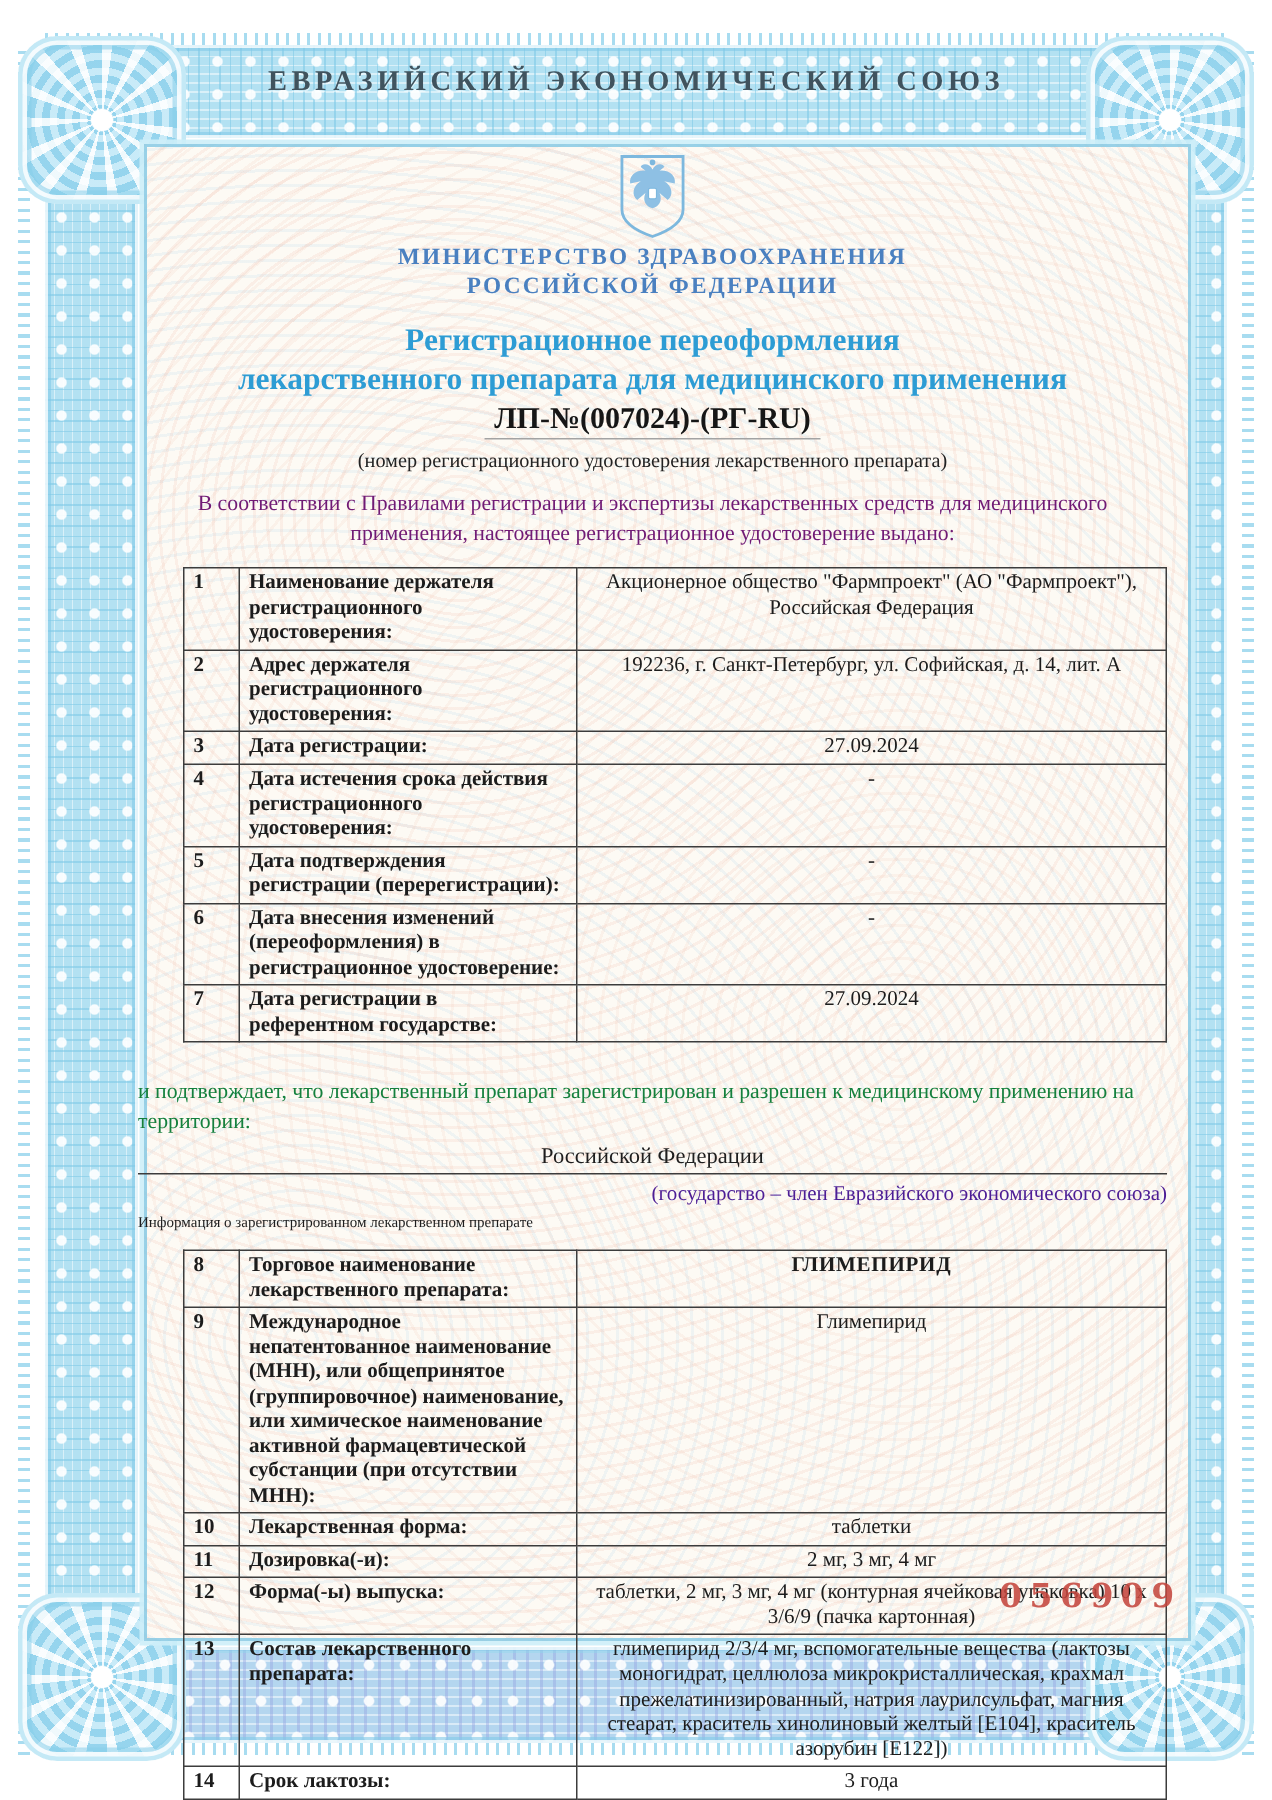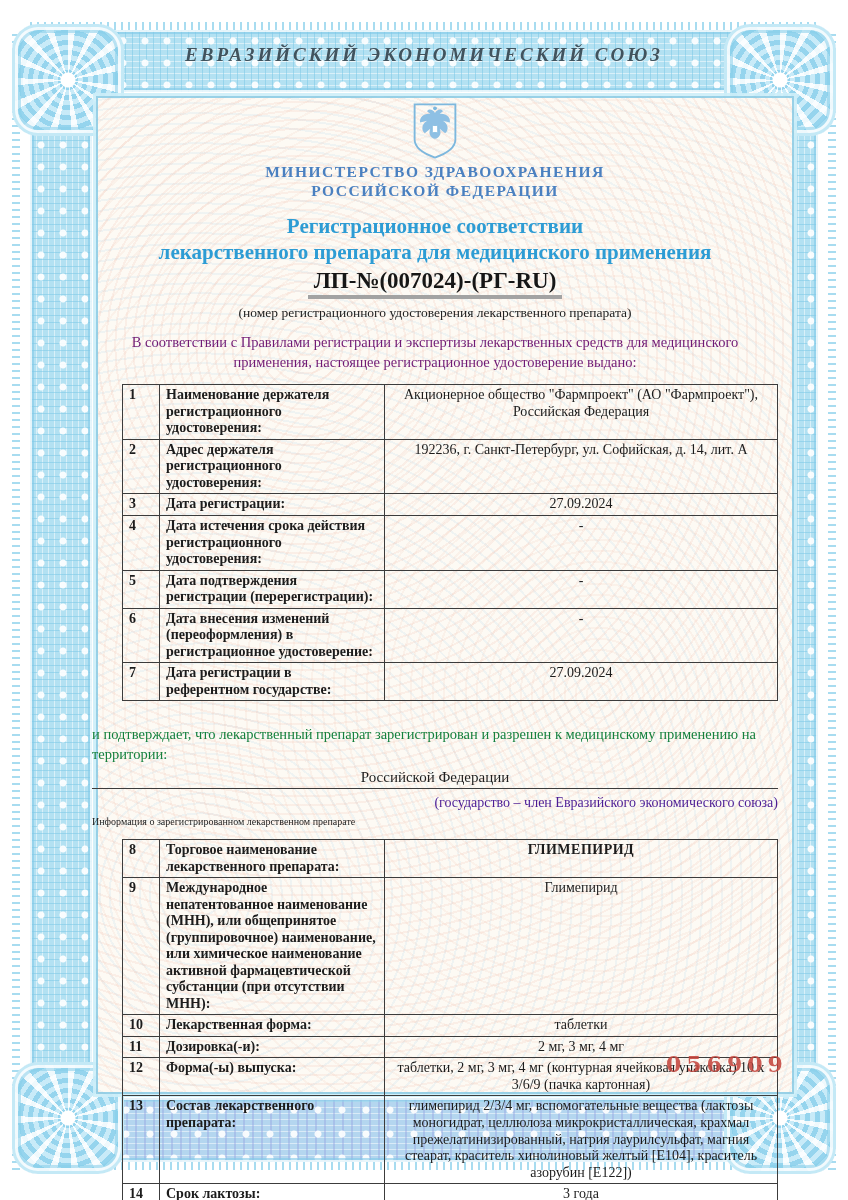--- a/index.html
+++ b/index.html
@@ -50,21 +50,21 @@
     background:
       radial-gradient(circle at 50% 50%, #ffffff 0 7px, rgba(255,255,255,0) 8px),
       repeating-conic-gradient(from 0deg, rgba(255,255,255,.85) 0deg 8deg, rgba(142,210,236,.25) 8deg 24deg),
       repeating-radial-gradient(circle at 50% 50%, #dcf3fc 0 5px, #98d5ee 5px 10px);
     box-shadow:inset 0 0 0 3px #c4e9f6, inset 0 0 0 6px rgba(255,255,255,.85), inset 0 0 0 9px rgba(134,206,234,.55);}
   .rosette-tl{top:24px;left:12px;} .rosette-tr{top:24px;right:12px;}
   .rosette-bl{bottom:26px;left:12px;} .rosette-br{bottom:26px;right:12px;}
 
   .union-title{position:absolute;top:44px;left:90px;right:90px;text-align:center;
     font-size:19px;font-weight:bold;letter-spacing:3px;color:#40535e;
-    text-shadow:0 1px 0 rgba(255,255,255,.5);font-style:italic;}
+    text-shadow:0 1px 0 rgba(255,255,255,.5);}
 
   .inner-frame{position:absolute;top:96px;left:96px;right:54px;bottom:106px;
     border:2px solid rgba(128,199,228,.8);box-shadow:0 0 0 3px rgba(205,238,248,.9);
     pointer-events:none;}
 
   
   .texture{position:absolute;top:96px;left:96px;right:54px;bottom:106px;pointer-events:none;
     background:
       repeating-radial-gradient(circle at 30% 25%, rgba(238,178,160,.16) 0 2px, transparent 2px 9px),
       repeating-radial-gradient(circle at 72% 60%, rgba(238,190,170,.14) 0 2px, transparent 2px 11px),
@@ -72,22 +72,22 @@
       #fdfaf4;}
 
   
   .content{position:absolute;left:92px;top:92px;width:686px;}
   .crest{display:block;margin:10px auto 2px auto;}
   .ministry{ text-align:center;color:#4a80c0;font-weight:bold;font-size:15.5px;
     letter-spacing:1.5px;line-height:1.25;}
   .doc-title{margin-top:12px;text-align:center;color:#2d9cd4;font-weight:bold;
     font-size:21px;line-height:1.25;}
   .reg-number-wrap{text-align:center;margin-top:3px;}
-  .reg-number{display:inline-block;font-weight:bold;font-size:23px;color:#161616;
-    border-bottom:4px solid #a3a3a3;padding:0 6px 1px 6px;}
+  .reg-number{display:inline-block;font-weight:bold;font-size:20px;color:#161616;
+    border-bottom:1px solid #a3a3a3;padding:0 6px 1px 6px;}
   .reg-caption{text-align:center;font-size:13.5px;margin-top:6px;color:#222;}
   .intro{margin-top:12px;text-align:center;font-size:14.5px;line-height:1.35;color:#701a75;}
 
   table.cert{border-collapse:collapse;margin:12px 0 0 30px;width:656px;
     font-size:14px;line-height:1.18;}
   table.cert td{border:1.4px solid #3c3c3c;padding:2px 6px;vertical-align:top;}
   td.c-num{width:24px;text-align:left;font-weight:bold;padding-left:5px;}
   td.c-label{width:212px;font-weight:bold;}
   td.c-value{text-align:center;}
   td.c-value.bold{font-weight:bold;letter-spacing:.5px;}
@@ -135,21 +135,21 @@
       <circle cx="30" cy="8" r="2.4" fill="#7db8de"></circle>
       <rect x="26.6" y="30" width="6.8" height="9" rx="1.5" fill="#ffffff" stroke="#7db8de" stroke-width="1"></rect>
     </svg>
 
     <div class="ministry">
       <div>МИНИСТЕРСТВО ЗДРАВООХРАНЕНИЯ</div>
       <div>РОССИЙСКОЙ ФЕДЕРАЦИИ</div>
     </div>
 
     <div class="doc-title">
-      <div>Регистрационное соответствии</div>
+      <div>Регистрационное переоформления</div>
       <div>лекарственного препарата для медицинского применения</div>
     </div>
 
     <div class="reg-number-wrap">
       <span class="reg-number">ЛП-№(007024)-(РГ-RU)</span>
     </div>
     <div class="reg-caption">(номер регистрационного удостоверения лекарственного препарата)</div>
 
     <div class="intro">В соответствии с Правилами регистрации и экспертизы лекарственных средств для медицинского применения, настоящее регистрационное удостоверение выдано:</div>
 

